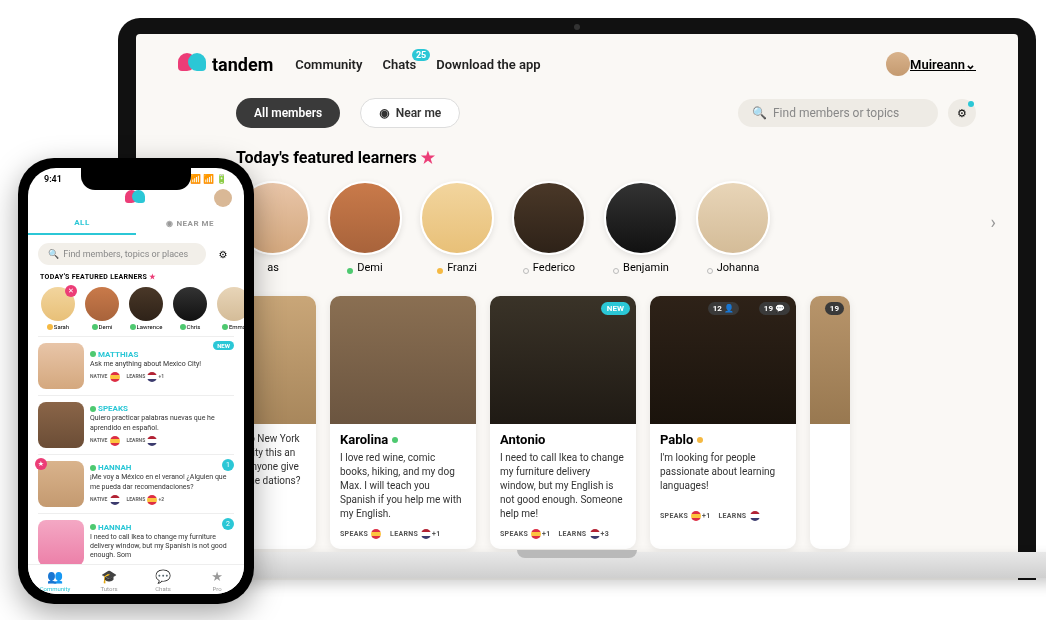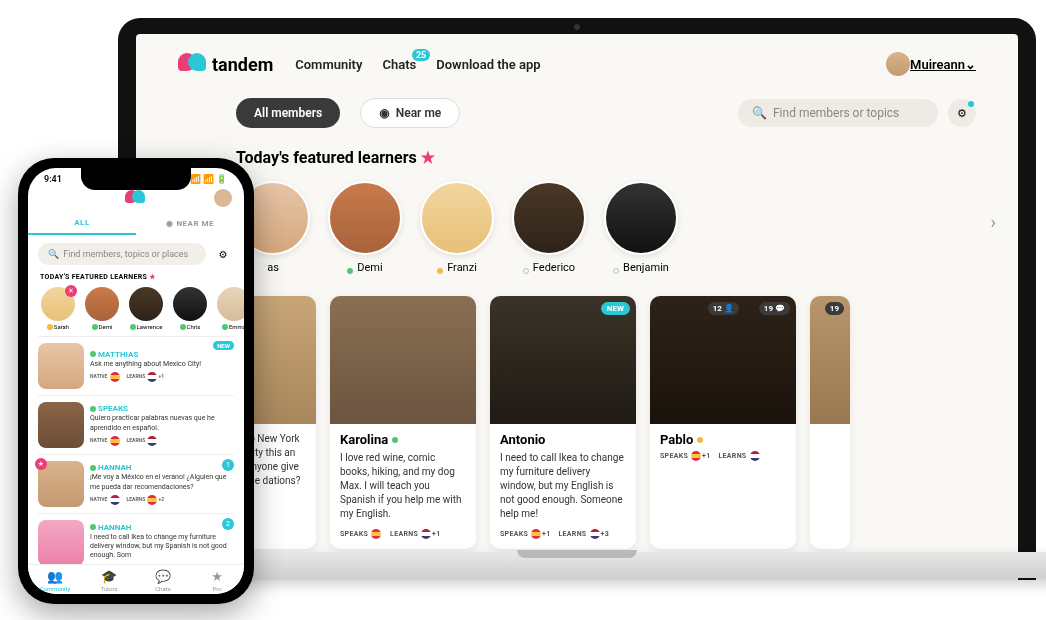--- a/index.html
+++ b/index.html
@@ -194,20 +194,27 @@
               <span>Federico</span>
             </span>
           </div>
         <div class="featured-item">
             <div class="avatar-lg t6"></div>
             <span class="featured-name">
               <span class="dot dot-grey"></span>
               <span>Benjamin</span>
             </span>
           </div>
+        <div class="featured-item">
+            <div class="avatar-lg t7"></div>
+            <span class="featured-name">
+              <span class="dot dot-grey"></span>
+              <span>Johanna</span>
+            </span>
+          </div>
         <span class="chevron">›</span>
       </div>
 
       <div class="cards">
         <div class="card card-partial">
           <div class="card-img ci1"></div>
           <div class="card-body">
               <div class="card-desc">to New York City this an anyone give me dations?</div>
             </div>
         </div>
@@ -245,20 +252,21 @@
               <span class="card-chip">
                 <span class="chip"><span>12</span> 👤</span>
                 <span class="chip"><span>19</span> 💬</span>
               </span>
             </div>
           <div class="card-body">
             <div class="card-name">
                 <span>Pablo</span>
                 <span class="dot dot-yellow"></span>
               </div>
+            <div class="card-desc">I'm looking for people passionate about learning languages!</div>
             <div class="card-langs">
                 <span><span>SPEAKS</span> <span class="flag flag-es"></span><span>+1</span></span>
                 <span><span>LEARNS</span> <span class="flag flag-us"></span></span>
               </div>
           </div>
         </div>
         <div class="card" style="width:40px">
           <div class="card-img ci5">
               <span class="card-chip">
                 <span class="chip">

